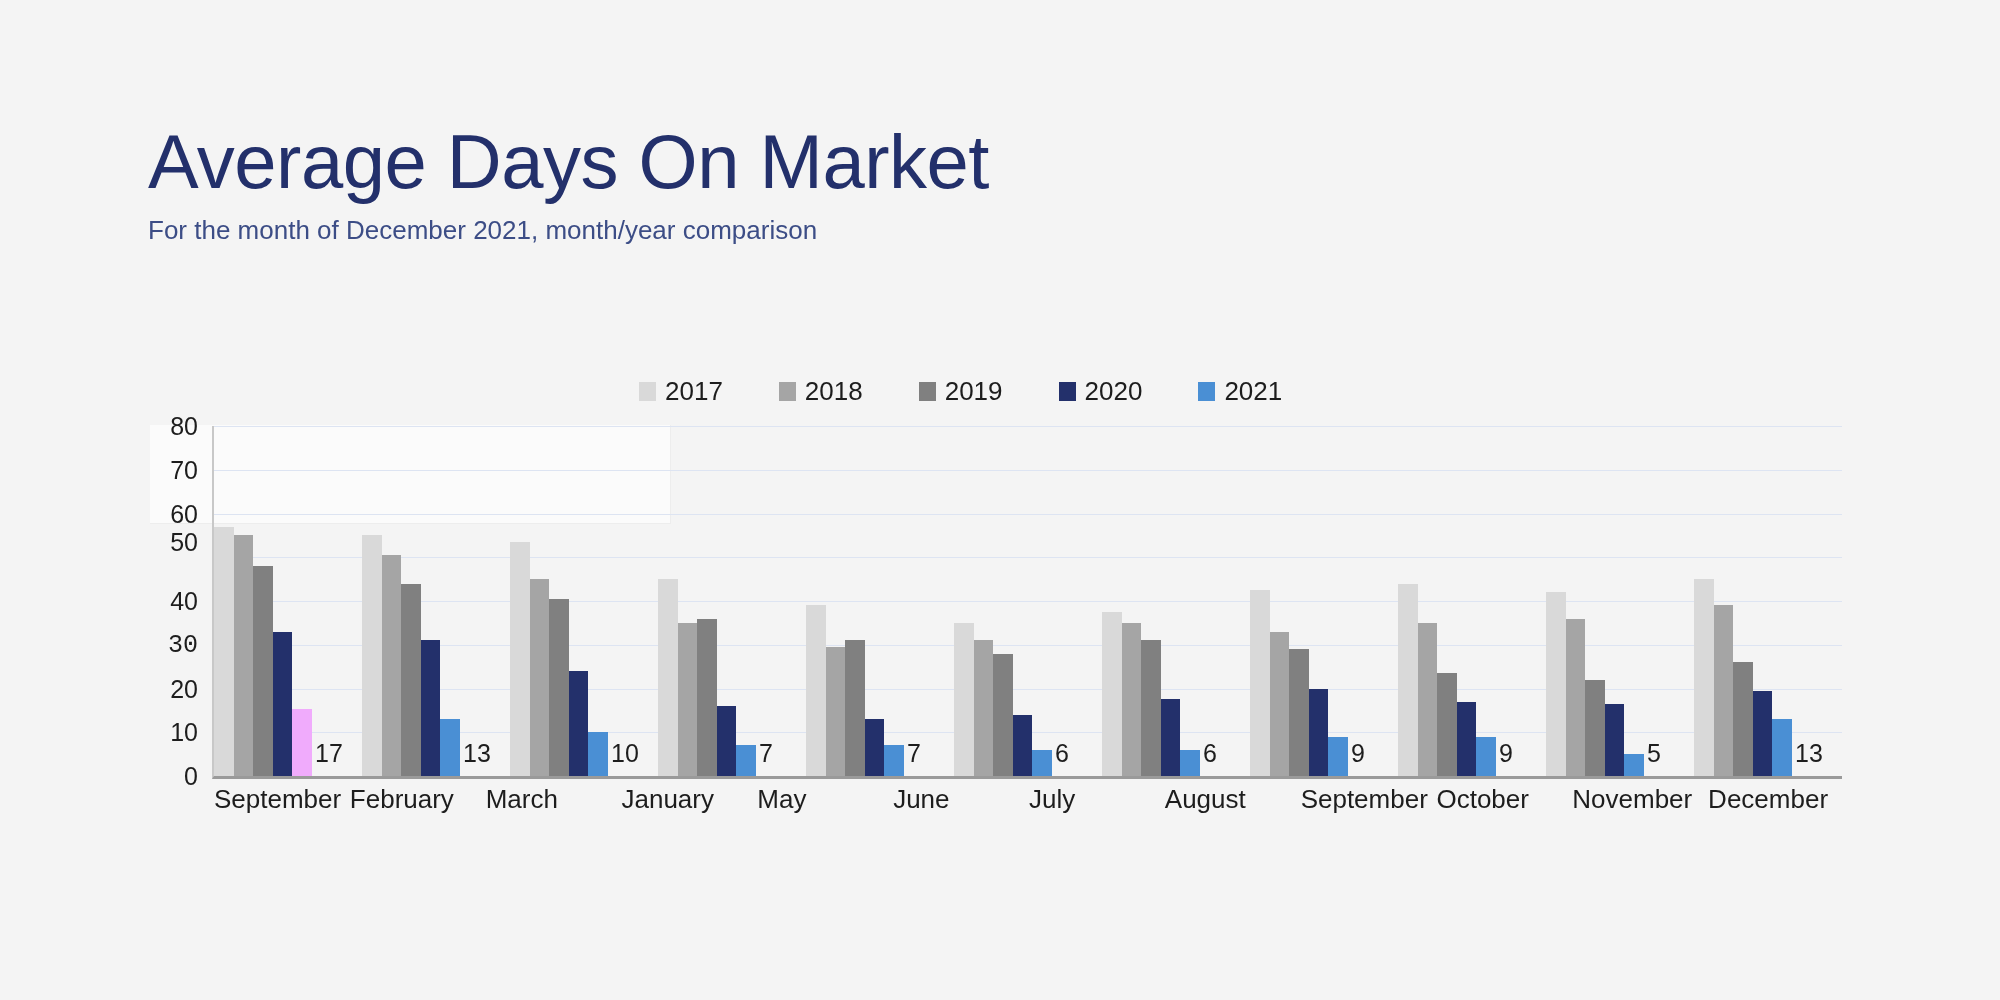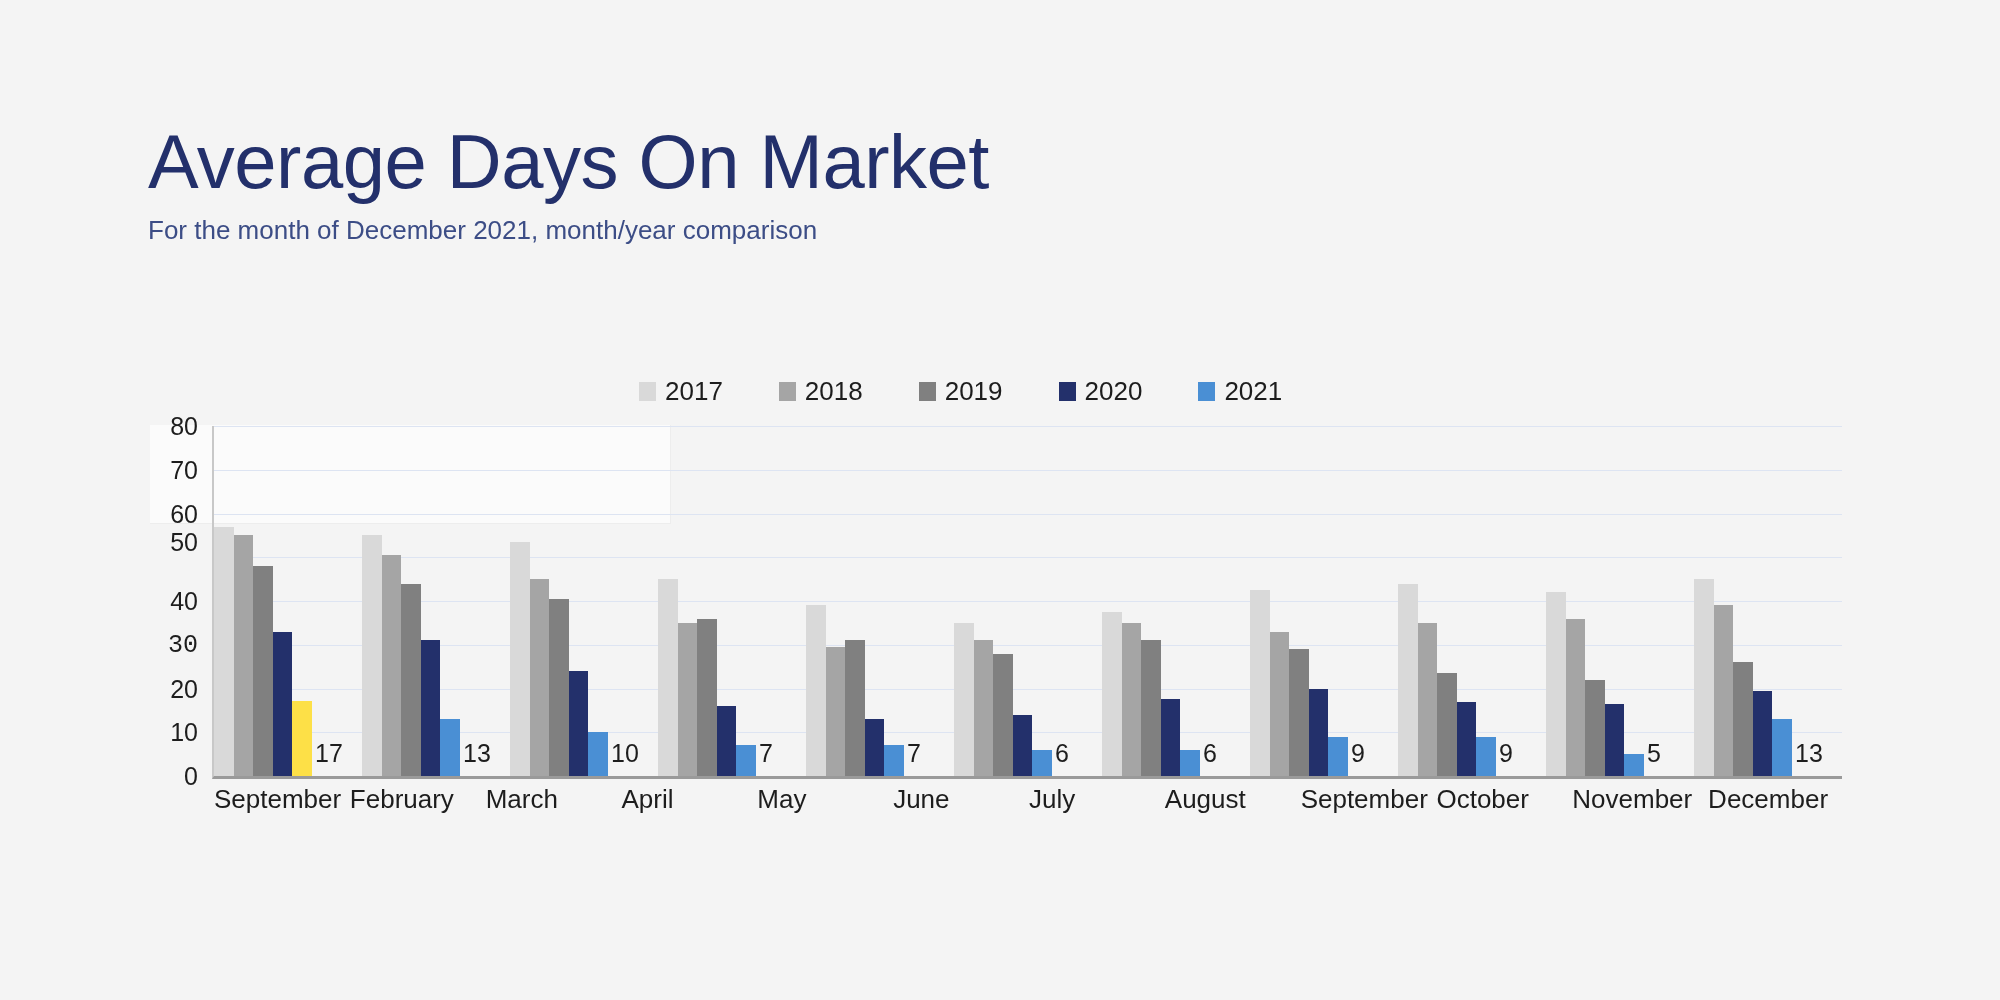--- a/index.html
+++ b/index.html
@@ -221,21 +221,21 @@
           <span class="legend-swatch" style="background: rgb(74, 143, 212);"></span>
           <span class="legend-label">2021</span>
         </div>
       </div>
     <div id="bars-layer">
         <div class="bar-group">
           <div class="bar" style="background: rgb(217, 217, 217); height: 249.375px;"></div>
           <div class="bar" style="background: rgb(165, 165, 165); height: 240.625px;"></div>
           <div class="bar" style="background: rgb(128, 128, 128); height: 210px;"></div>
           <div class="bar" style="background: rgb(35, 48, 107); height: 144.375px;"></div>
-          <div class="bar" style="background: #fde047; height: 75px;">
+          <div class="bar" style="background: #f0abfc; height: 67px;">
             <span class="value-label">17</span>
           </div>
         </div>
         <div class="bar-group">
           <div class="bar" style="background: rgb(217, 217, 217); height: 240.625px;"></div>
           <div class="bar" style="background: rgb(165, 165, 165); height: 220.938px;"></div>
           <div class="bar" style="background: rgb(128, 128, 128); height: 192.5px;"></div>
           <div class="bar" style="background: rgb(35, 48, 107); height: 135.625px;"></div>
           <div class="bar" style="background: rgb(74, 143, 212); height: 56.875px;">
             <span class="value-label">13</span>
@@ -322,21 +322,21 @@
             <span class="value-label">13</span>
           </div>
         </div>
       </div>
   </div>
 
   <div id="x-axis">
       <div class="x-tick">September</div>
       <div class="x-tick">February</div>
       <div class="x-tick">March</div>
-      <div class="x-tick">April</div>
+      <div class="x-tick">January</div>
       <div class="x-tick">May</div>
       <div class="x-tick">June</div>
       <div class="x-tick">July</div>
       <div class="x-tick">August</div>
       <div class="x-tick">September</div>
       <div class="x-tick">October</div>
       <div class="x-tick">November</div>
       <div class="x-tick">December</div>
     </div>
 </div>

